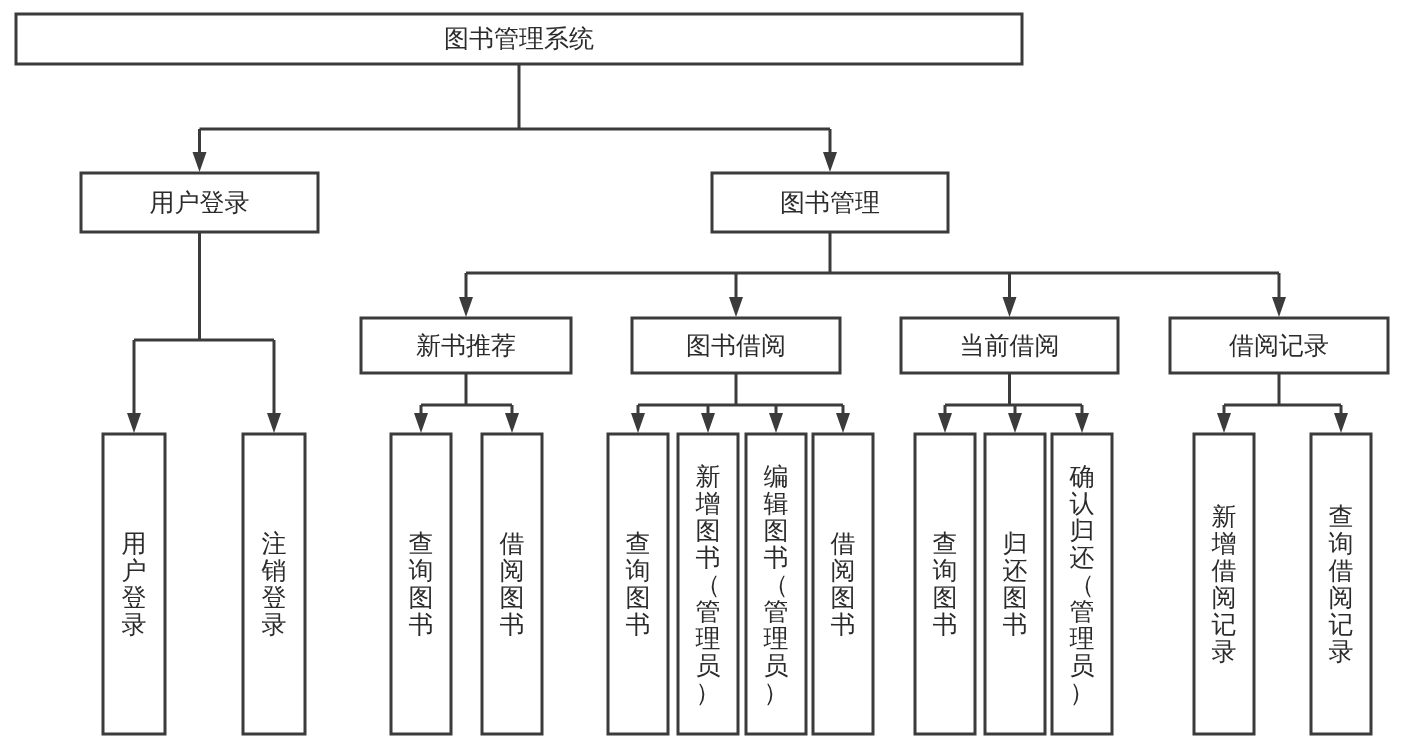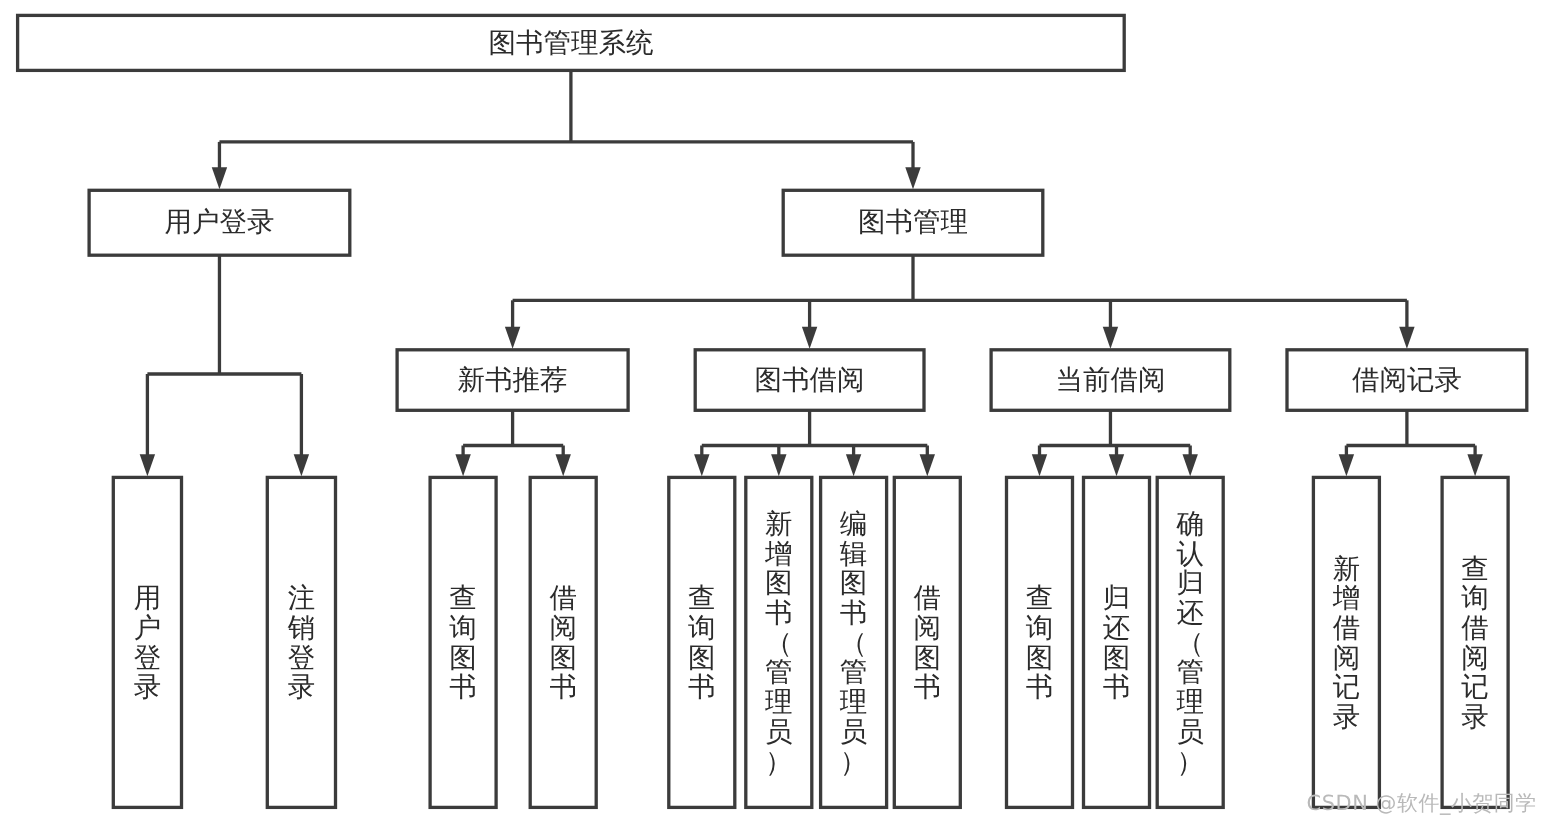--- a/index.html
+++ b/index.html
@@ -213,14 +213,13 @@
         <g>
           <rect x="1194" y="434" width="60" height="300" class="node-box"></rect>
           <text x="1224" y="525" class="node-label-v"><tspan x="1224" dy="0">新</tspan><tspan x="1224" dy="27">增</tspan><tspan x="1224" dy="27">借</tspan><tspan x="1224" dy="27">阅</tspan><tspan x="1224" dy="27">记</tspan><tspan x="1224" dy="27">录</tspan></text>
         </g>
         <g>
           <rect x="1311" y="434" width="60" height="300" class="node-box"></rect>
           <text x="1341" y="525" class="node-label-v"><tspan x="1341" dy="0">查</tspan><tspan x="1341" dy="27">询</tspan><tspan x="1341" dy="27">借</tspan><tspan x="1341" dy="27">阅</tspan><tspan x="1341" dy="27">记</tspan><tspan x="1341" dy="27">录</tspan></text>
         </g>
       </g>
   </svg>
-  <div class="watermark-text">CSDN @软件_小贺同学</div>
 </div>
 
 </body></html>

